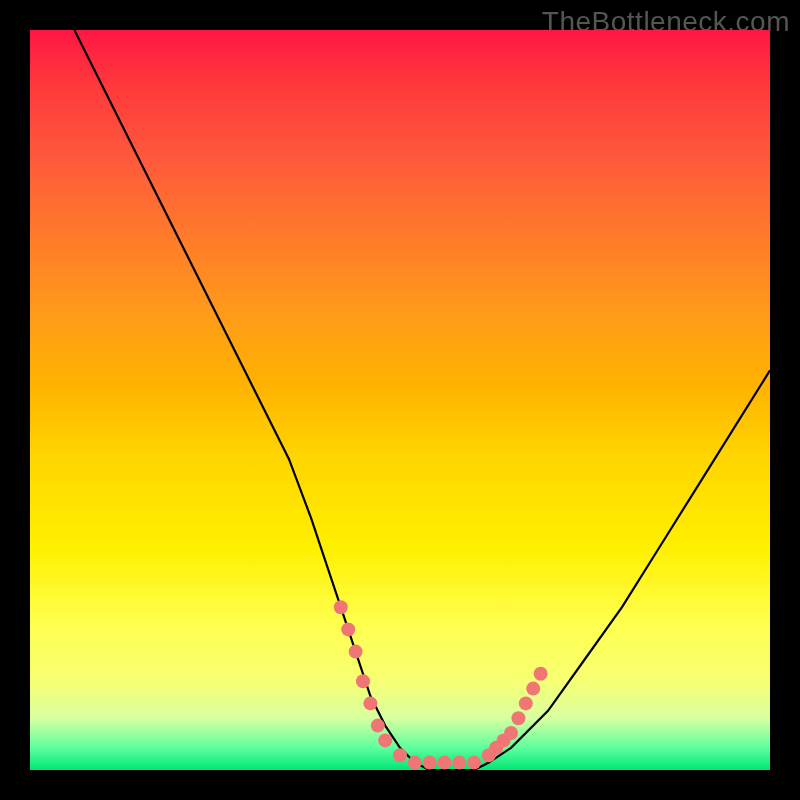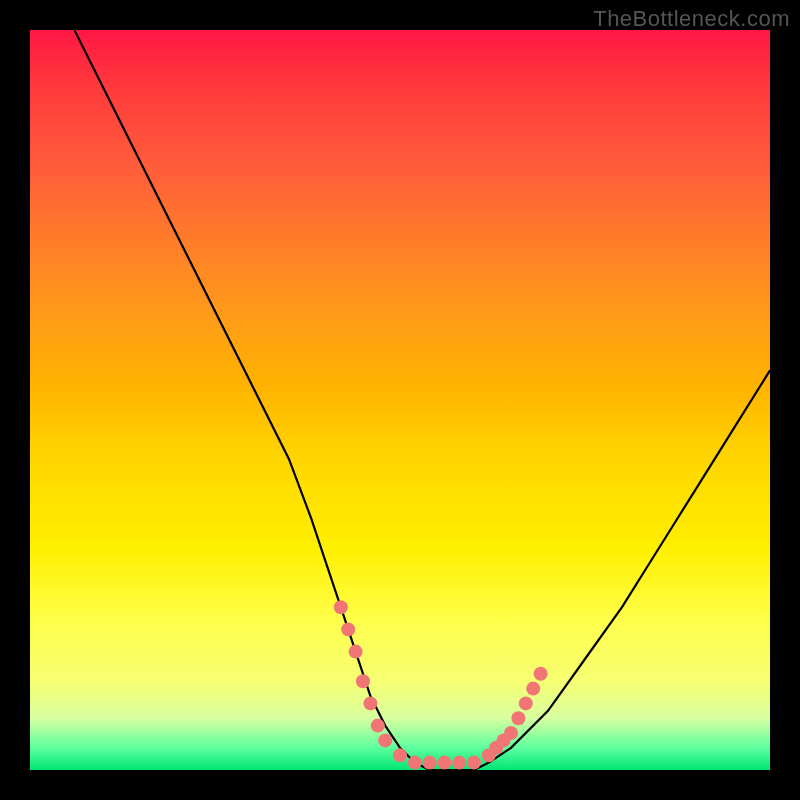--- a/index.html
+++ b/index.html
@@ -36,21 +36,21 @@
       #d8ffa0 93%,
       #5eff9e 97%,
       #00e676 100%
     );
   }
   .watermark {
     position: absolute;
     top: 6px;
     right: 10px;
     color: #555;
-    font-size: 22px;
+    font-size: 28px;
     font-weight: 500;
     letter-spacing: 0.5px;
   }
   svg.curve {
     position: absolute;
     top: 0; left: 0;
     width: 100%; height: 100%;
   }
 </style>
 </head>

